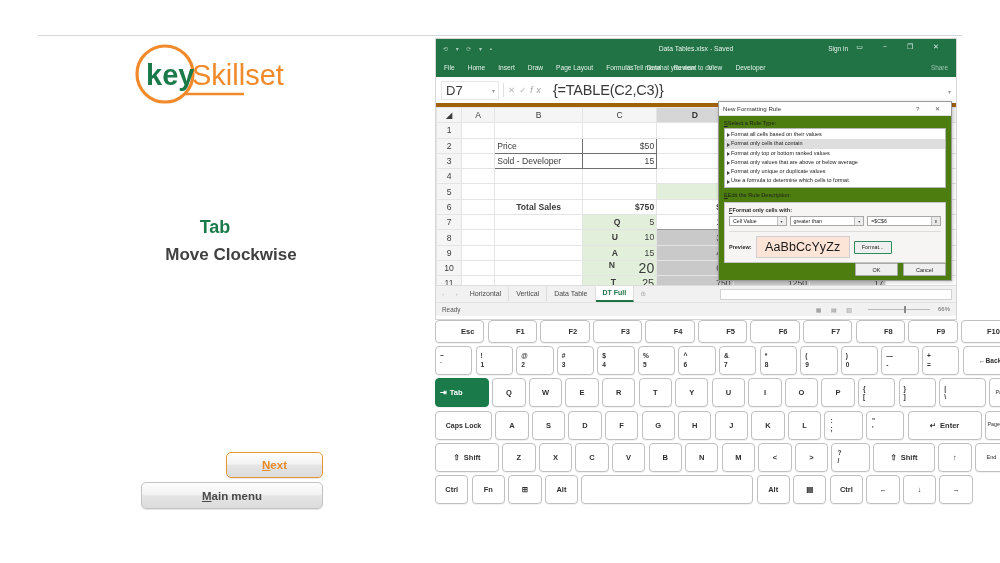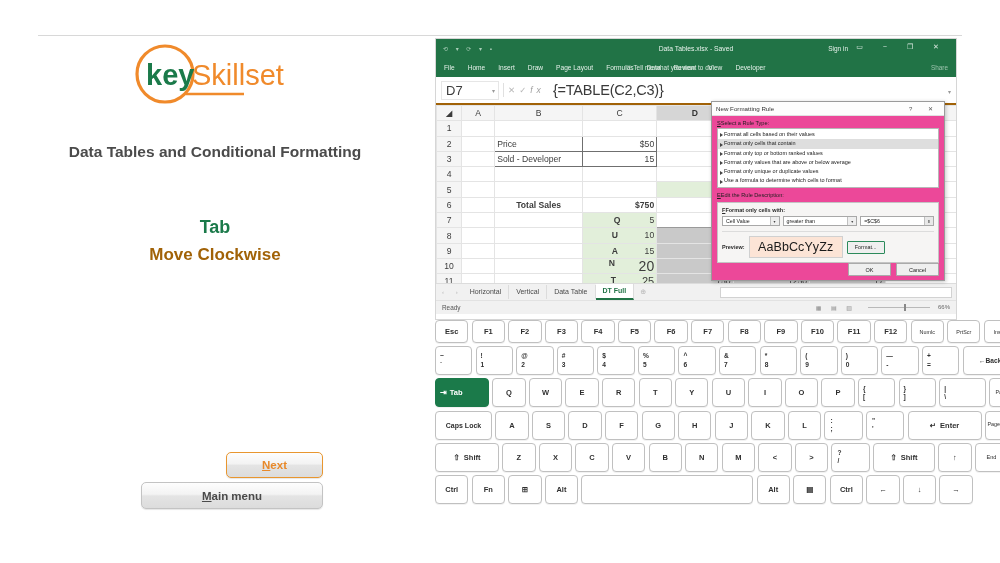--- a/index.html
+++ b/index.html
@@ -21,22 +21,22 @@
   .course-title{
     position:absolute;left:0;top:100px;width:310px;text-align:center;
     font-size:15.5px;font-weight:bold;color:#4b4b4b;line-height:1.28;
   }
 
   .shortcut-key{
     position:absolute;left:0;top:175px;width:310px;text-align:center;
     font-size:18px;font-weight:bold;color:#1b7a4a;
   }
   .shortcut-desc{
-    position:absolute;left:0;top:203px;width:310px;text-align:center;
-    font-size:17px;font-weight:bold;color:#a16207;
+    position:absolute;left:16px;top:203px;width:310px;text-align:center;
+    font-size:17px;font-weight:bold;color:#404040;
   }
 
   
   .btn{
     position:absolute;border-radius:5px;
     background:linear-gradient(to bottom,#fdfdfd 0%,#f3f3f3 45%,#e4e4e4 52%,#dcdcdc 100%);
     border:1px solid #c3c3c3;
     box-shadow:0 1px 1px rgba(0,0,0,.10);
     text-align:center;color:#4a4a4a;font-size:11.5px;font-weight:bold;
     display:flex;align-items:center;justify-content:center;
@@ -67,21 +67,21 @@
   .excel-ribbon{
     position:relative;height:17px;background:#217346;color:#e4f0e9;font-size:6.6px;
   }
   .ribbon-tabs{position:absolute;left:8px;top:4px;display:flex;gap:13px;}
   .ribbon-tabs span{white-space:nowrap;}
   .tellme{position:absolute;left:190px;top:4px;font-size:6.4px;color:#d8e8df;white-space:nowrap;}
   .share{position:absolute;right:8px;top:4px;font-size:6.4px;color:#9dc4ae;}
 
   
   .formula-bar{
-    position:relative;height:26px;background:#fff;border-bottom:2px solid #a16207;
+    position:relative;height:26px;background:#fff;border-bottom:4px solid #a16207;
     display:flex;align-items:center;
   }
   .namebox{
     width:52px;height:17px;margin-left:5px;border:1px solid #e6e6e6;background:#fff;
     display:flex;align-items:center;padding-left:4px;font-size:13px;color:#3d3d3d;
   }
   .namebox-caret{font-size:6px;color:#9a9a9a;margin-left:auto;margin-right:3px;}
   .fb-sep{width:1px;height:14px;background:#e0e0e0;margin:0 4px;}
   .fb-icons{font-size:8.5px;color:#b8b8b8;letter-spacing:4px;display:flex;align-items:center;}
   .fx{font-style:italic;font-size:8.5px;color:#9e9e9e;}
@@ -137,22 +137,22 @@
     font-size:6.4px;color:#555;display:flex;align-items:center;
   }
   .ready{margin-left:6px;}
   .zoomlabel{position:absolute;right:6px;top:3px;font-size:6px;color:#666;}
   .zoomslider{position:absolute;right:26px;top:6px;width:62px;height:1px;background:#b9b9b9;}
   .zoomknob{position:absolute;right:50px;top:3px;width:2px;height:7px;background:#888;}
   .viewicons{position:absolute;right:100px;top:3px;font-size:6px;color:#8a8a8a;letter-spacing:4px;}
 
   
   .dialog{
-    position:absolute;left:275px;top:62px;width:232px;height:178px;
-    background:#ec4899;border:1px solid #9a9a9a;box-shadow:1px 1px 4px rgba(0,0,0,.22);
+    position:absolute;left:282px;top:62px;width:232px;height:178px;
+    background:#4d7c0f;border:1px solid #9a9a9a;box-shadow:1px 1px 4px rgba(0,0,0,.22);
     font-size:5.6px;color:#2a2a2a;
   }
   .dlg-title{
     height:13px;background:#fdfdfd;border-bottom:1px solid #e0e0e0;
     display:flex;align-items:center;padding:0 4px;font-size:6.2px;color:#333;
   }
   .dlg-title .sp{margin-left:auto;color:#555;letter-spacing:7px;font-size:6px;}
   .dlg-body{padding:4px 5px;}
   .lbl{font-size:5.6px;color:#1e1e1e;margin-bottom:2px;}
   .lbl u{text-decoration:underline;}
@@ -207,21 +207,21 @@
   
   .keyboard{position:absolute;left:435px;top:320px;width:520px;height:200px;}
   .krow{display:flex;gap:3.2px;margin-bottom:3.2px;}
   .key{
     background:#fff;border:1px solid #c0c0c0;border-radius:4px;
     display:flex;align-items:center;justify-content:center;
     font-size:7.5px;color:#2f2f2f;font-weight:bold;
     box-shadow:0 1px 0 rgba(0,0,0,.05);
     flex:0 0 auto;user-select:none;cursor:default;
   }
-  .krow1 .key{height:21px;width:31.4px;}
+  .krow1 .key{height:21px;width:31.4px;padding-left:16px;}
   .krow1 .key.small{font-size:5.4px;font-weight:normal;width:31.4px;}
   .krow2 .key{height:27px;width:31.4px;flex-direction:column;align-items:flex-start;
               justify-content:center;padding-left:4px;font-size:6.6px;line-height:1.25;}
   .krow2 .key.wide{width:72px;align-items:center;padding-left:0;font-size:6.6px;}
   .krow3 .key{height:27px;width:31.4px;}
   .krow3 .key.tab{width:48px;background:#1b7a4a;color:#fff;border-color:#1b7a4a;justify-content:flex-start;padding-left:4px;gap:3px;}
   .krow3 .key.br{flex-direction:column;align-items:flex-start;padding-left:4px;font-size:6.6px;line-height:1.25;}
   .krow3 .key.bsl{width:41px;flex-direction:column;align-items:flex-start;padding-left:4px;font-size:6.6px;line-height:1.25;}
   .krow3 .key.pg{width:31.4px;font-size:5.4px;font-weight:normal;flex-direction:column;line-height:1.1;}
   .krow4 .key{height:27px;width:31.4px;}
@@ -248,21 +248,20 @@
 
     <div class="logo-wrap">
       <svg class="logo-svg" width="185" height="70" viewBox="0 0 185 70">
         <circle cx="41" cy="32" r="28" fill="none" stroke="#F08A2B" stroke-width="3.2"></circle>
         <text x="22" y="43" font-family="'Liberation Sans',sans-serif" font-size="29" font-weight="bold" fill="#1B7A4A">key</text>
         <text x="68" y="43" font-family="'Liberation Sans',sans-serif" font-size="29" fill="#F08A2B">Skillset</text>
         <line x1="62" y1="52" x2="120" y2="52" stroke="#F08A2B" stroke-width="2.6"></line>
       </svg>
     </div>
 
-    <div class="course-title">Data Tables and Conditional Formatting</div>
     <div class="shortcut-key">Tab</div>
     <div class="shortcut-desc">Move Clockwise</div>
 
     <div class="btn btn-next">
       <span><u>N</u>ext</span>
     </div>
     <div class="btn btn-mainmenu">
       <span><u>M</u>ain menu</span>
     </div>
   </div>

